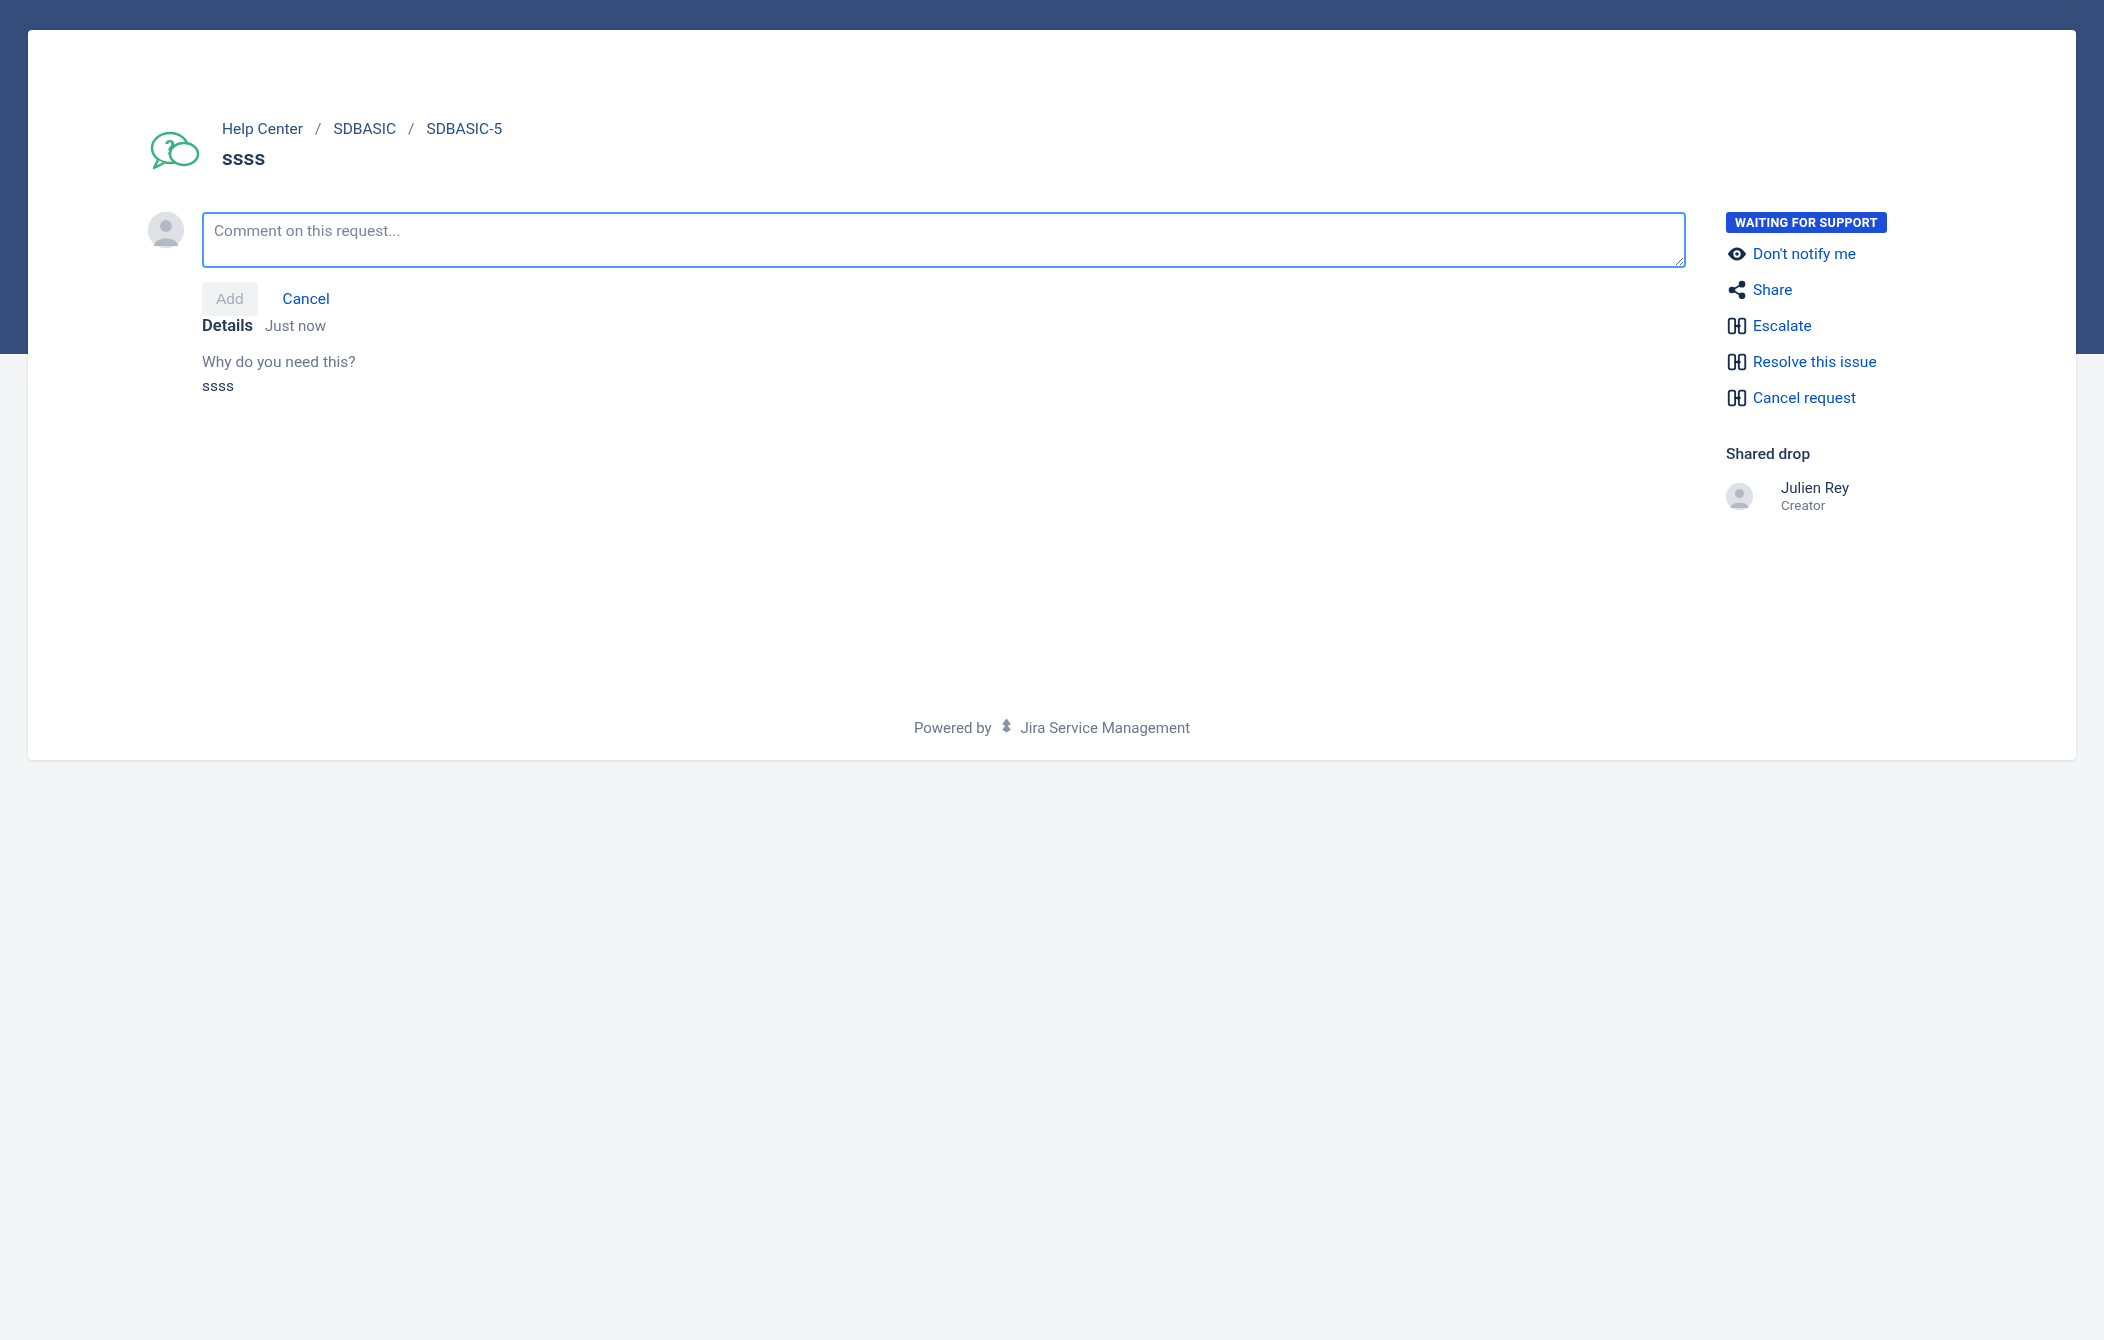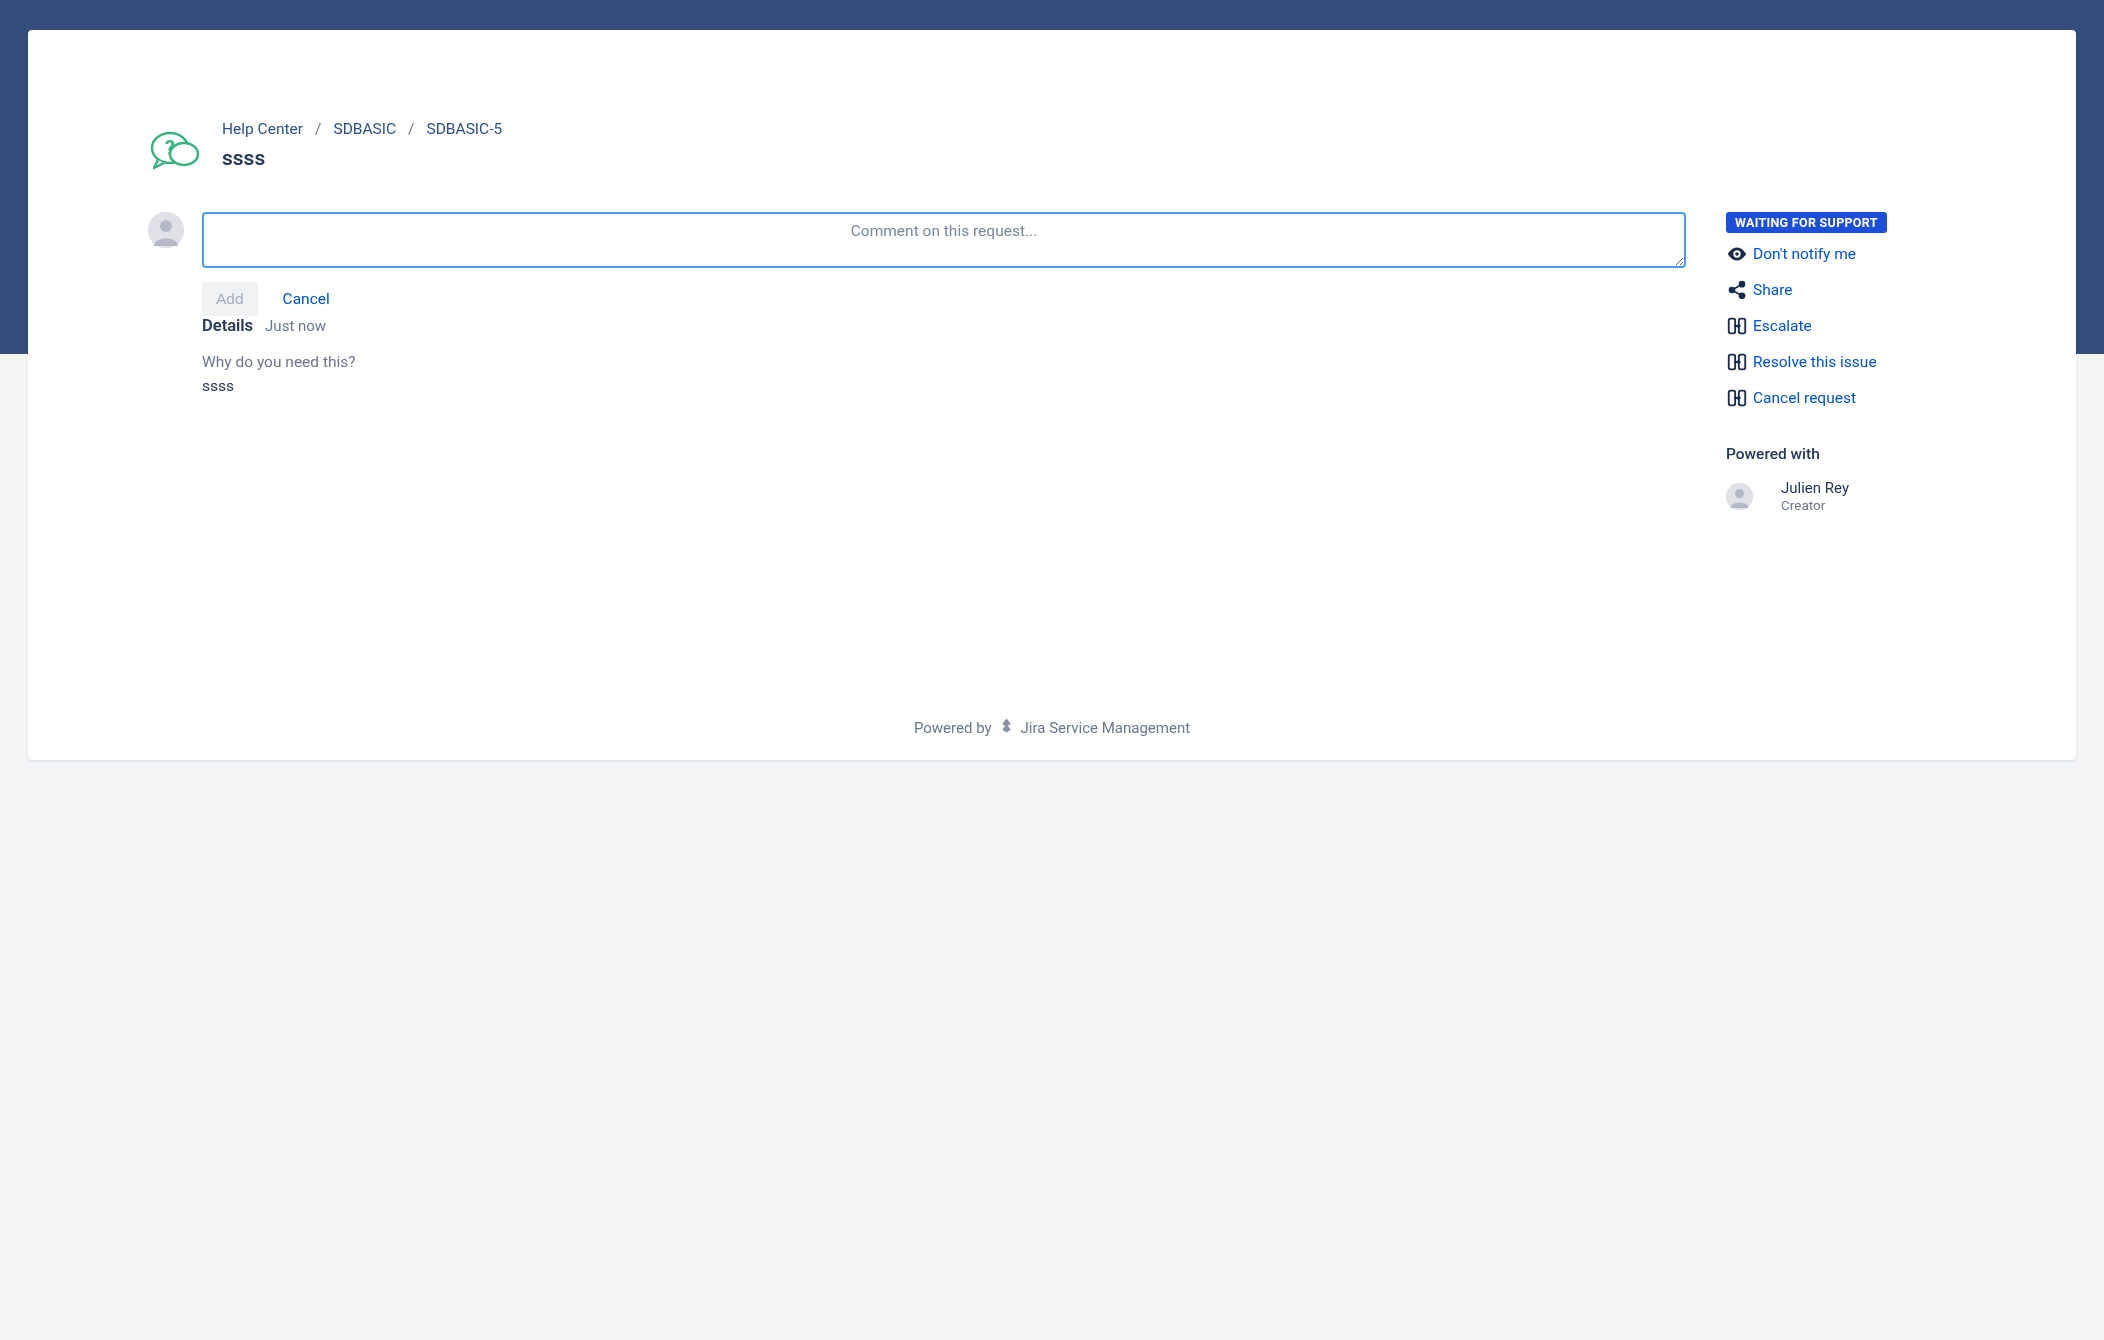--- a/index.html
+++ b/index.html
@@ -104,21 +104,20 @@
       width: 100%;
       border: 2px solid #4c9aff;
       border-radius: 4px;
       padding: 8px 10px;
       font-size: 15.5px;
       font-family: inherit;
       resize: vertical;
       min-height: 48px;
       outline: none;
       color: #172b4d;
-      text-align: center;
     }
     .comment-textarea::placeholder {
       color: #7a869a;
     }
     .comment-actions-row {
       display: flex;
       align-items: center;
       margin-top: 14px;
       gap: 25px;
     }
@@ -386,21 +385,21 @@
                   <rect x="3" y="4" width="7" height="16" rx="2"></rect>
                   <rect x="14" y="4" width="7" height="16" rx="2"></rect>
                   <path d="M9 12 L15 12 M13 10 L15 12 L13 14" fill="none"></path>
                 </svg>
             </span>
             <span class="action-label">Cancel request</span>
           </div>
 
         </div>
 
-        <div class="shared-title">Powered with</div>
+        <div class="shared-title">Shared drop</div>
         <div class="person-row">
           <div class="person-avatar">
             <svg viewBox="0 0 27 27">
                 <circle cx="13.5" cy="13.5" r="13.5" fill="#dfe1e6"></circle>
                 <circle cx="13.5" cy="10.5" r="4.5" fill="#b3bac5"></circle>
                 <path d="M4.5 25 C4.5 18 22.5 18 22.5 25 Z" fill="#b3bac5"></path>
               </svg>
           </div>
           <div class="person-info">
             <span class="person-name">Julien Rey</span>

